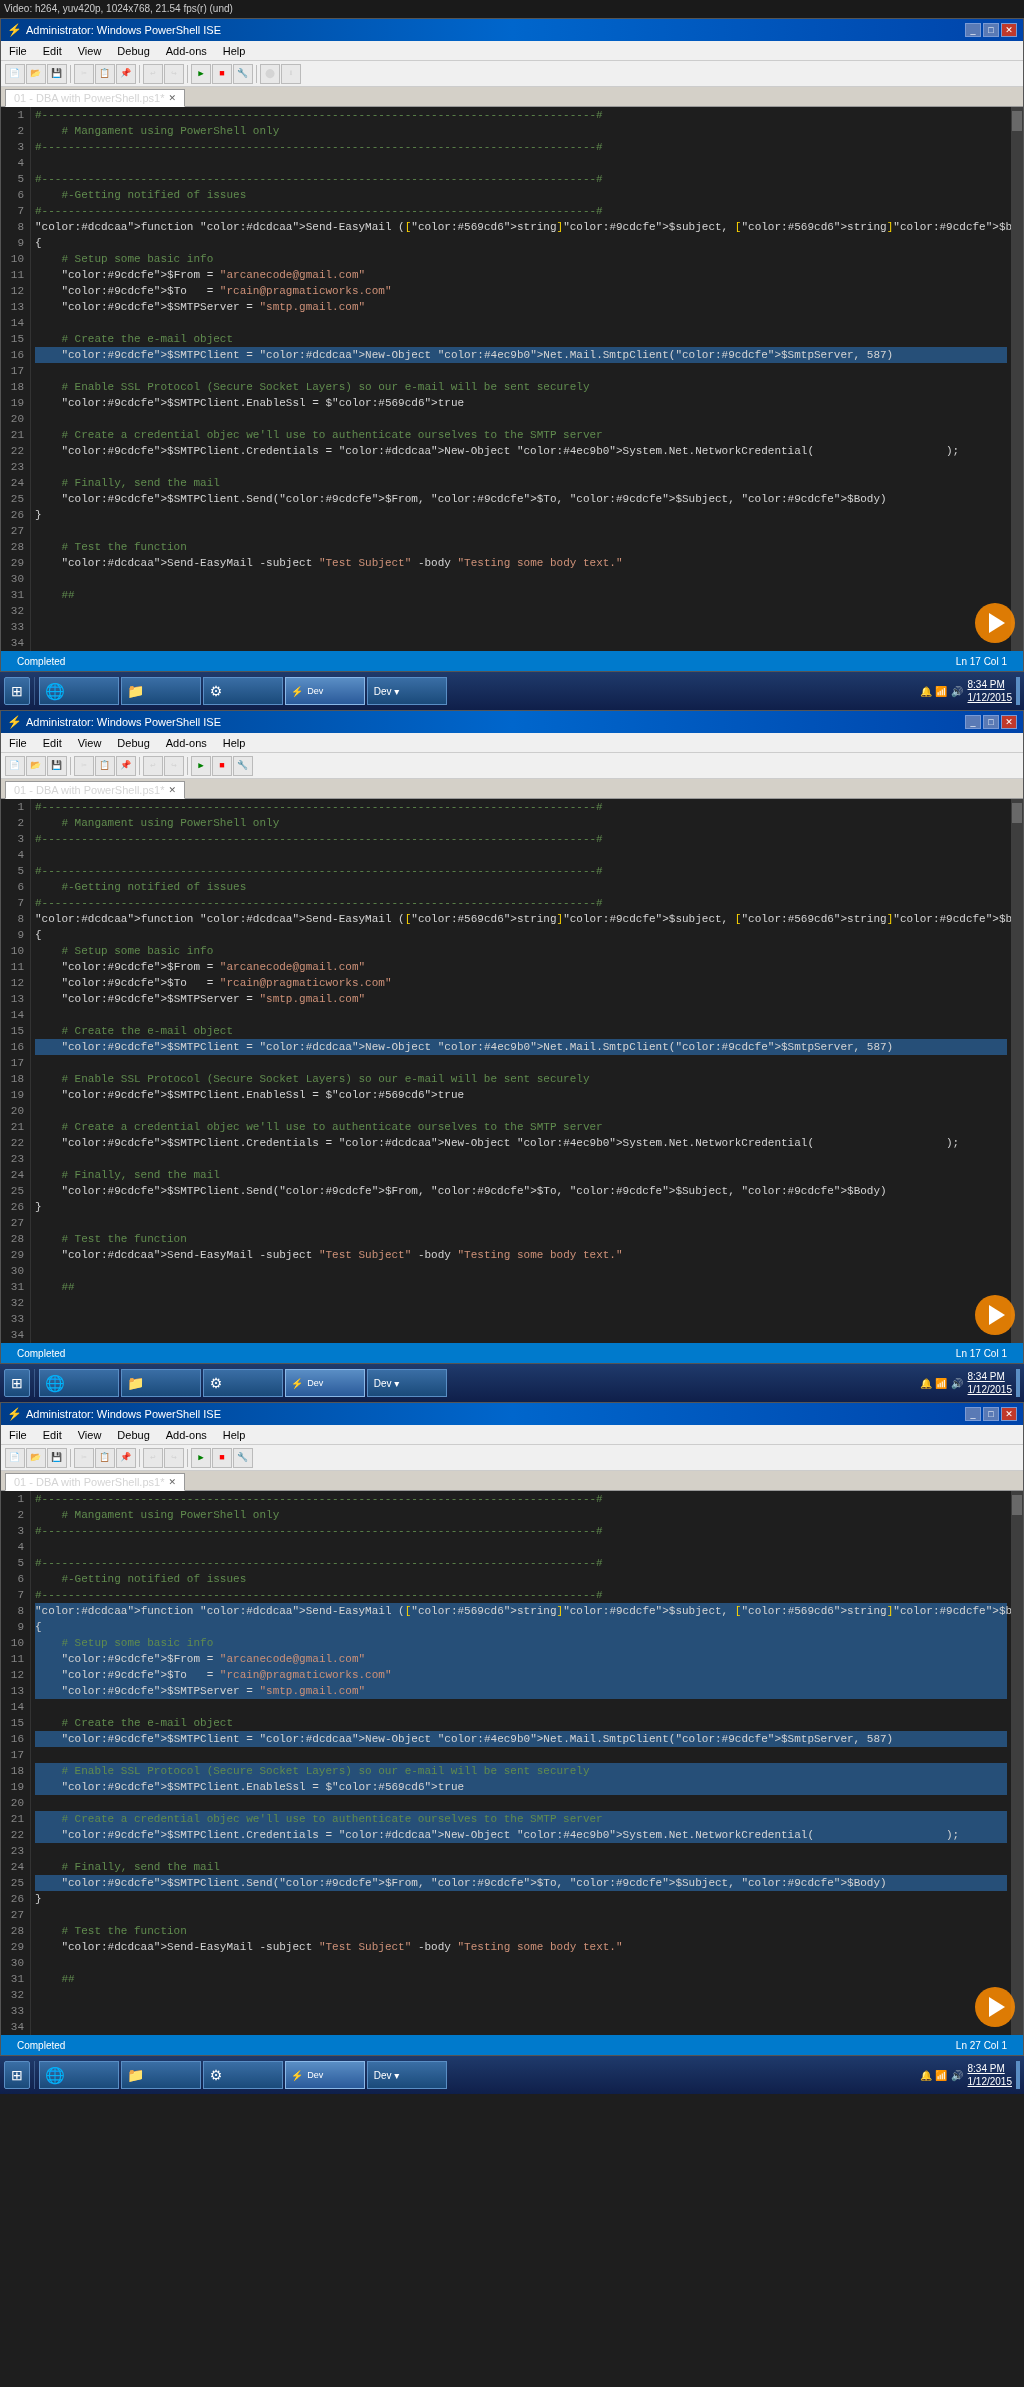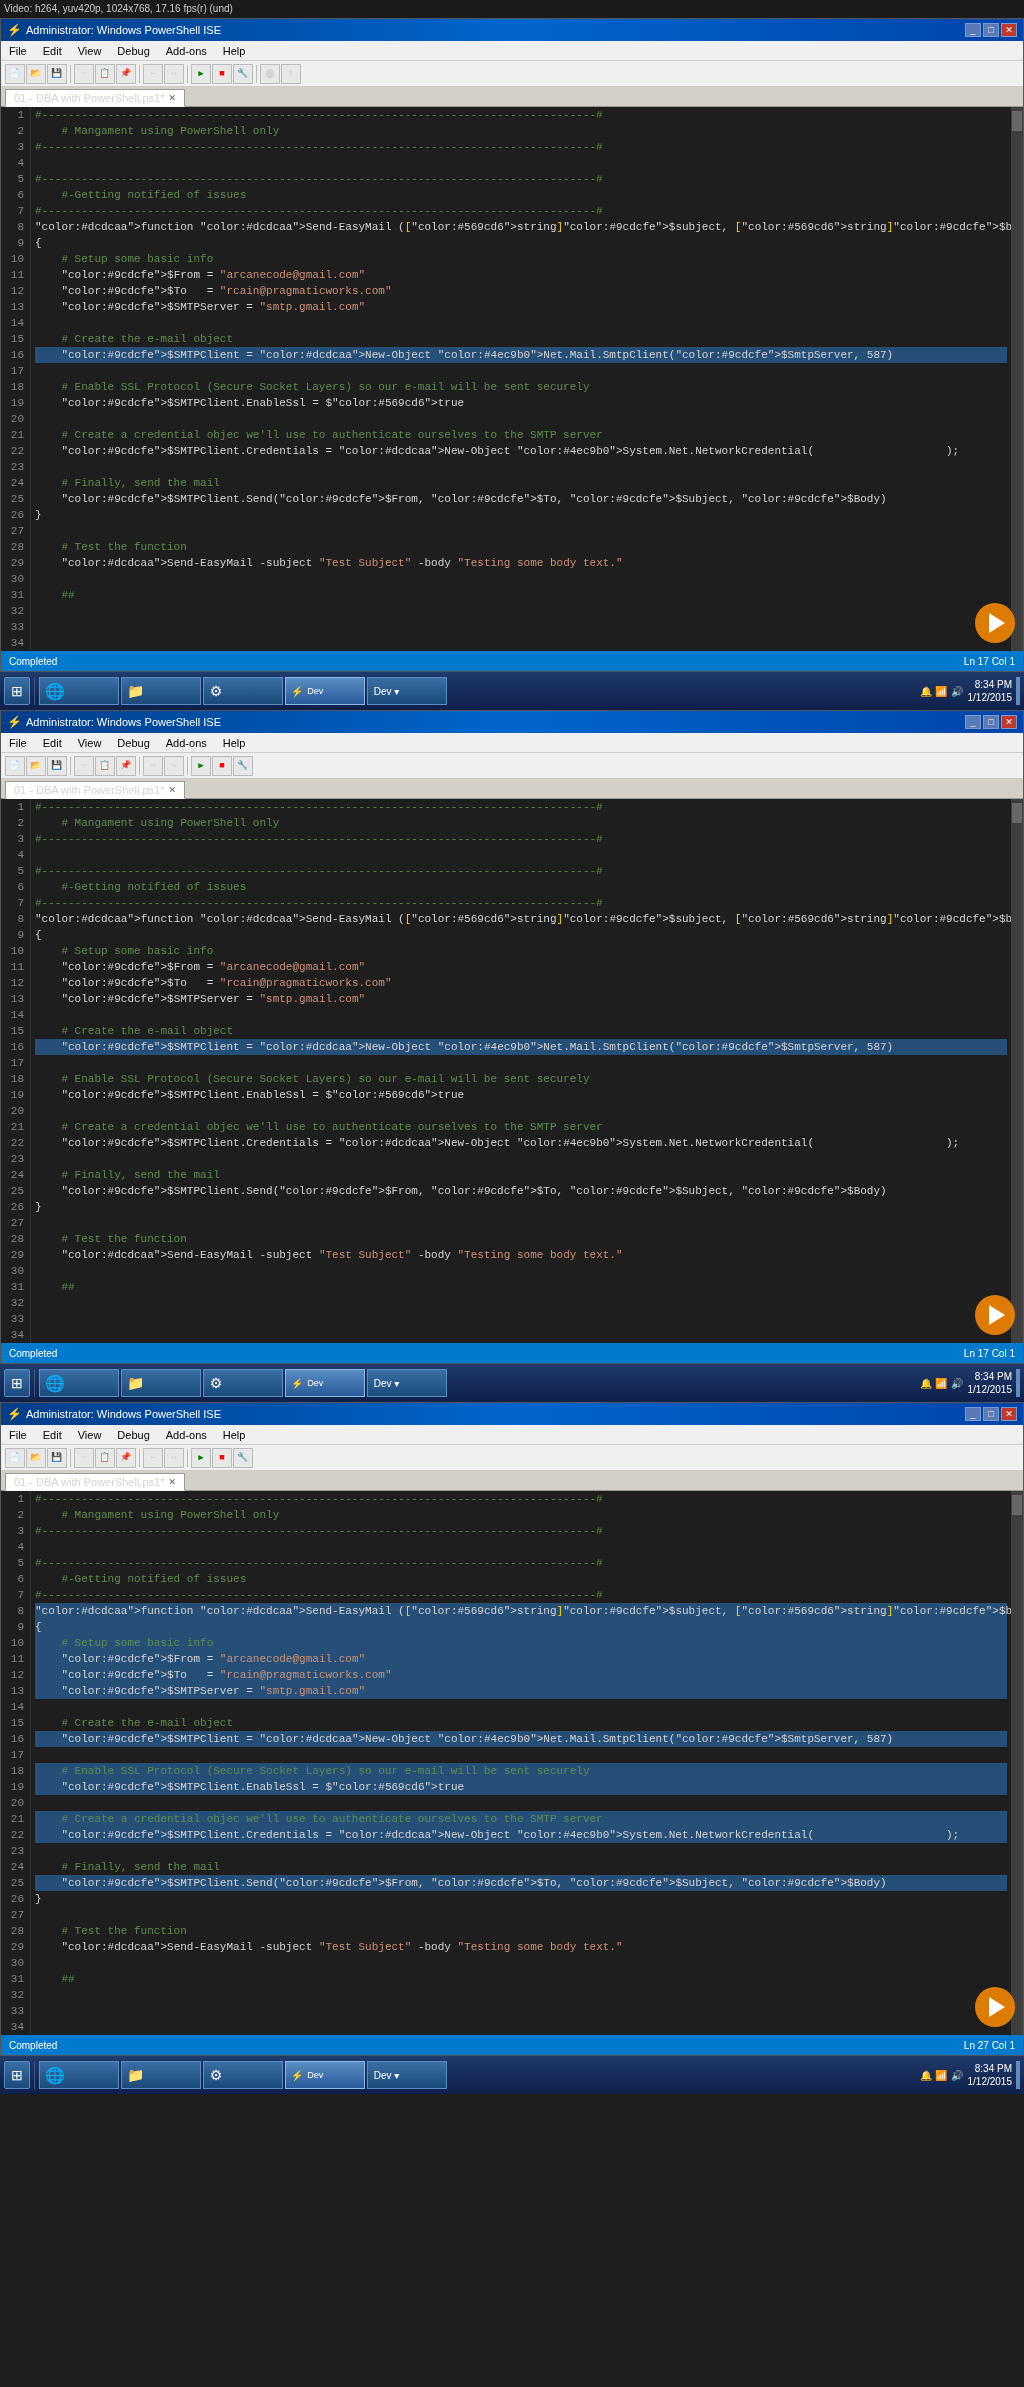--- a/index.html
+++ b/index.html
@@ -165,21 +165,21 @@
       background: #686868;
       margin-top: 4px;
     }
 
     
     .status-bar {
       background: #007acc;
       color: white;
       font-size: 10px;
       font-family: Arial, sans-serif;
-      padding: 2px 8px;
+      padding: 2px 16px;
       display: flex;
       justify-content: space-between;
       align-items: center;
       height: 20px;
     }
     .status-left { display: flex; gap: 8px; }
     .status-right { display: flex; gap: 8px; }
 
     
     .win-taskbar {
@@ -232,22 +232,22 @@
     .taskbar-right {
       margin-left: auto;
       display: flex;
       align-items: center;
       gap: 4px;
       color: white;
       font-size: 10px;
       font-family: Arial, sans-serif;
     }
     .clock {
-      text-align: right;
       line-height: 1.3;
+      text-decoration: underline;
     }
 
     
     .window-section {
       border: 1px solid #555;
       margin-bottom: 0;
     }
 
     
     .pse-title {
@@ -288,21 +288,21 @@
 
     .editor-wrapper {
       position: relative;
       background: #1e1e1e;
     }
   </style>
 </head>
 <body>
 
 <div class="video-info">
-  <div>Video: h264, yuv420p, 1024x768, 17.16 fps(r) (und)</div>
+  <div>Video: h264, yuv420p, 1024x768, 21.54 fps(r) (und)</div>
 </div>
 
 <div class="window-section">
 
   <div class="pse-title">
     <div class="title-bar-left">
       <span style="font-size:12px;">⚡</span>
       <span>Administrator: Windows PowerShell ISE</span>
     </div>
     <div class="title-bar-right">

